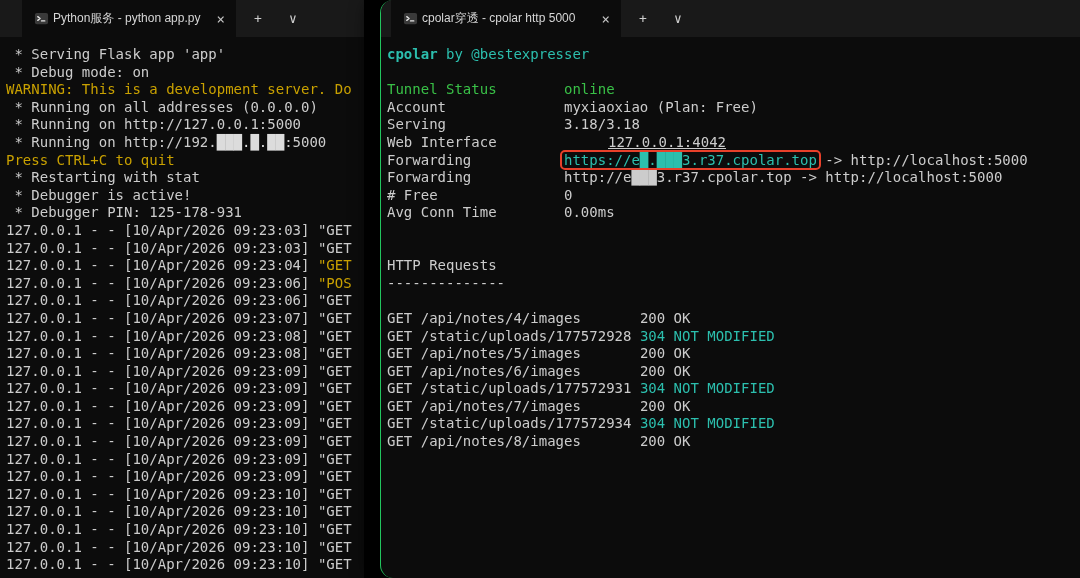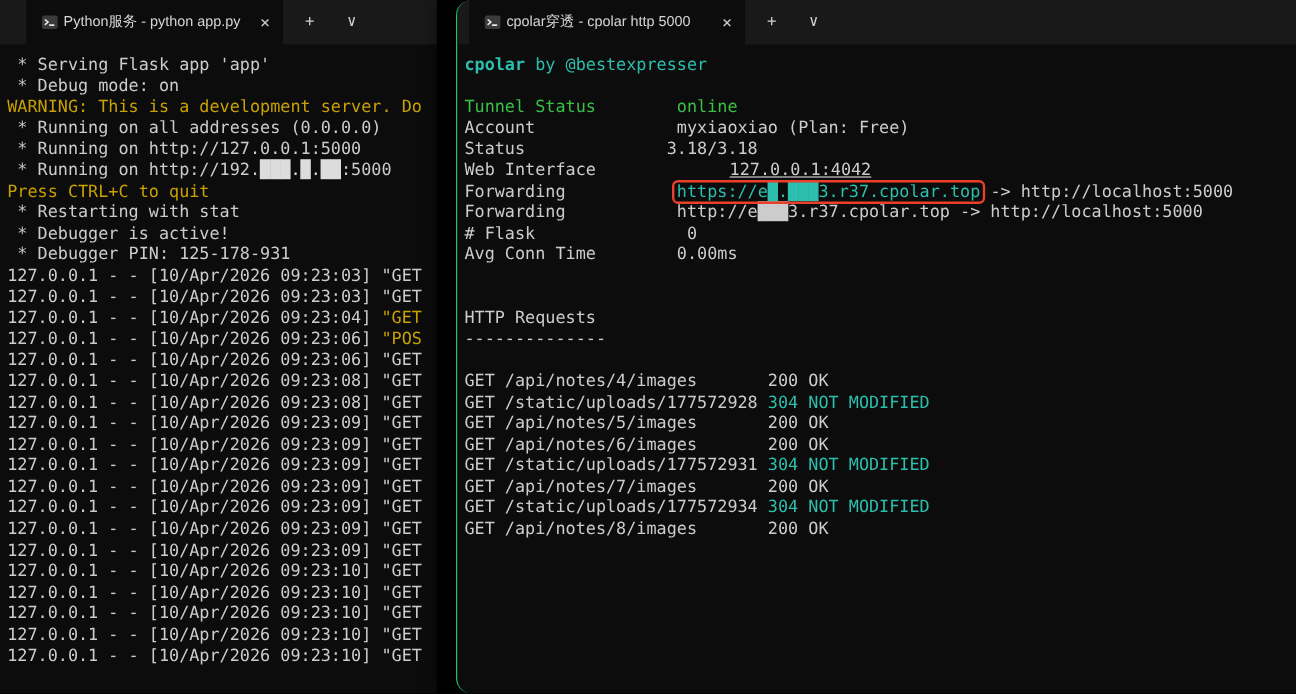--- a/index.html
+++ b/index.html
@@ -86,20 +86,21 @@
       <div class="tline"><span> * Running on http://192.</span><span class="redact">███.█.██</span><span>:5000</span></div>
       <div class="tline"><span class="fg-yellow">Press CTRL+C to quit</span></div>
       <div class="tline"><span> * Restarting with stat</span></div>
       <div class="tline"><span> * Debugger is active!</span></div>
       <div class="tline"><span> * Debugger PIN: 125-178-931</span></div>
       <div class="tline"><span>127.0.0.1 - - [10/Apr/2026 09:23:03] </span><span>"GET</span></div>
       <div class="tline"><span>127.0.0.1 - - [10/Apr/2026 09:23:03] </span><span>"GET</span></div>
       <div class="tline"><span>127.0.0.1 - - [10/Apr/2026 09:23:04] </span><span class="fg-yellow">"GET</span></div>
       <div class="tline"><span>127.0.0.1 - - [10/Apr/2026 09:23:06] </span><span class="fg-yellow">"POS</span></div>
       <div class="tline"><span>127.0.0.1 - - [10/Apr/2026 09:23:06] </span><span>"GET</span></div>
+      <div class="tline"><span>127.0.0.1 - - [10/Apr/2026 09:23:07] </span><span>"GET</span></div>
       <div class="tline"><span>127.0.0.1 - - [10/Apr/2026 09:23:08] </span><span>"GET</span></div>
       <div class="tline"><span>127.0.0.1 - - [10/Apr/2026 09:23:08] </span><span>"GET</span></div>
       <div class="tline"><span>127.0.0.1 - - [10/Apr/2026 09:23:09] </span><span>"GET</span></div>
       <div class="tline"><span>127.0.0.1 - - [10/Apr/2026 09:23:09] </span><span>"GET</span></div>
       <div class="tline"><span>127.0.0.1 - - [10/Apr/2026 09:23:09] </span><span>"GET</span></div>
       <div class="tline"><span>127.0.0.1 - - [10/Apr/2026 09:23:09] </span><span>"GET</span></div>
       <div class="tline"><span>127.0.0.1 - - [10/Apr/2026 09:23:09] </span><span>"GET</span></div>
       <div class="tline"><span>127.0.0.1 - - [10/Apr/2026 09:23:09] </span><span>"GET</span></div>
       <div class="tline"><span>127.0.0.1 - - [10/Apr/2026 09:23:09] </span><span>"GET</span></div>
       <div class="tline"><span>127.0.0.1 - - [10/Apr/2026 09:23:10] </span><span>"GET</span></div>
@@ -122,25 +123,25 @@
       <span class="tab-close">×</span>
     </div>
     <span class="tabbar-btn">+</span>
     <span class="tabbar-btn">∨</span>
   </div>
   <div class="term" id="right-terminal">
       <div class="tline"><span class="fg-teal bold">cpolar</span><span class="fg-teal"> by @bestexpresser</span></div>
       <div class="tline"></div>
       <div class="tline"><span class="fg-green">Tunnel Status        </span><span class="fg-green">online</span></div>
       <div class="tline"><span>Account              </span><span>myxiaoxiao (Plan: Free)</span></div>
-      <div class="tline"><span>Status              </span><span>3.18/3.18</span></div>
+      <div class="tline"><span>Serving              </span><span>3.18/3.18</span></div>
       <div class="tline"><span>Web Interface        </span><span class="underline">127.0.0.1:4042</span></div>
       <div class="tline"><span>Forwarding           </span><span class="fg-teal highlight-box">https://e█.███3.r37.cpolar.top</span><span> -&gt; http://localhost:5000</span></div>
       <div class="tline"><span>Forwarding           </span><span>http://e███3.r37.cpolar.top -&gt; http://localhost:5000</span></div>
-      <div class="tline"><span># Flask               </span><span>0</span></div>
+      <div class="tline"><span># Free               </span><span>0</span></div>
       <div class="tline"><span>Avg Conn Time        </span><span>0.00ms</span></div>
       <div class="tline"></div>
       <div class="tline"></div>
       <div class="tline"><span>HTTP Requests</span></div>
       <div class="tline"><span>--------------</span></div>
       <div class="tline"></div>
       <div class="tline"><span>GET /api/notes/4/images       </span><span>200 OK</span></div>
       <div class="tline"><span>GET /static/uploads/177572928 </span><span class="fg-teal">304 NOT MODIFIED</span></div>
       <div class="tline"><span>GET /api/notes/5/images       </span><span>200 OK</span></div>
       <div class="tline"><span>GET /api/notes/6/images       </span><span>200 OK</span></div>

